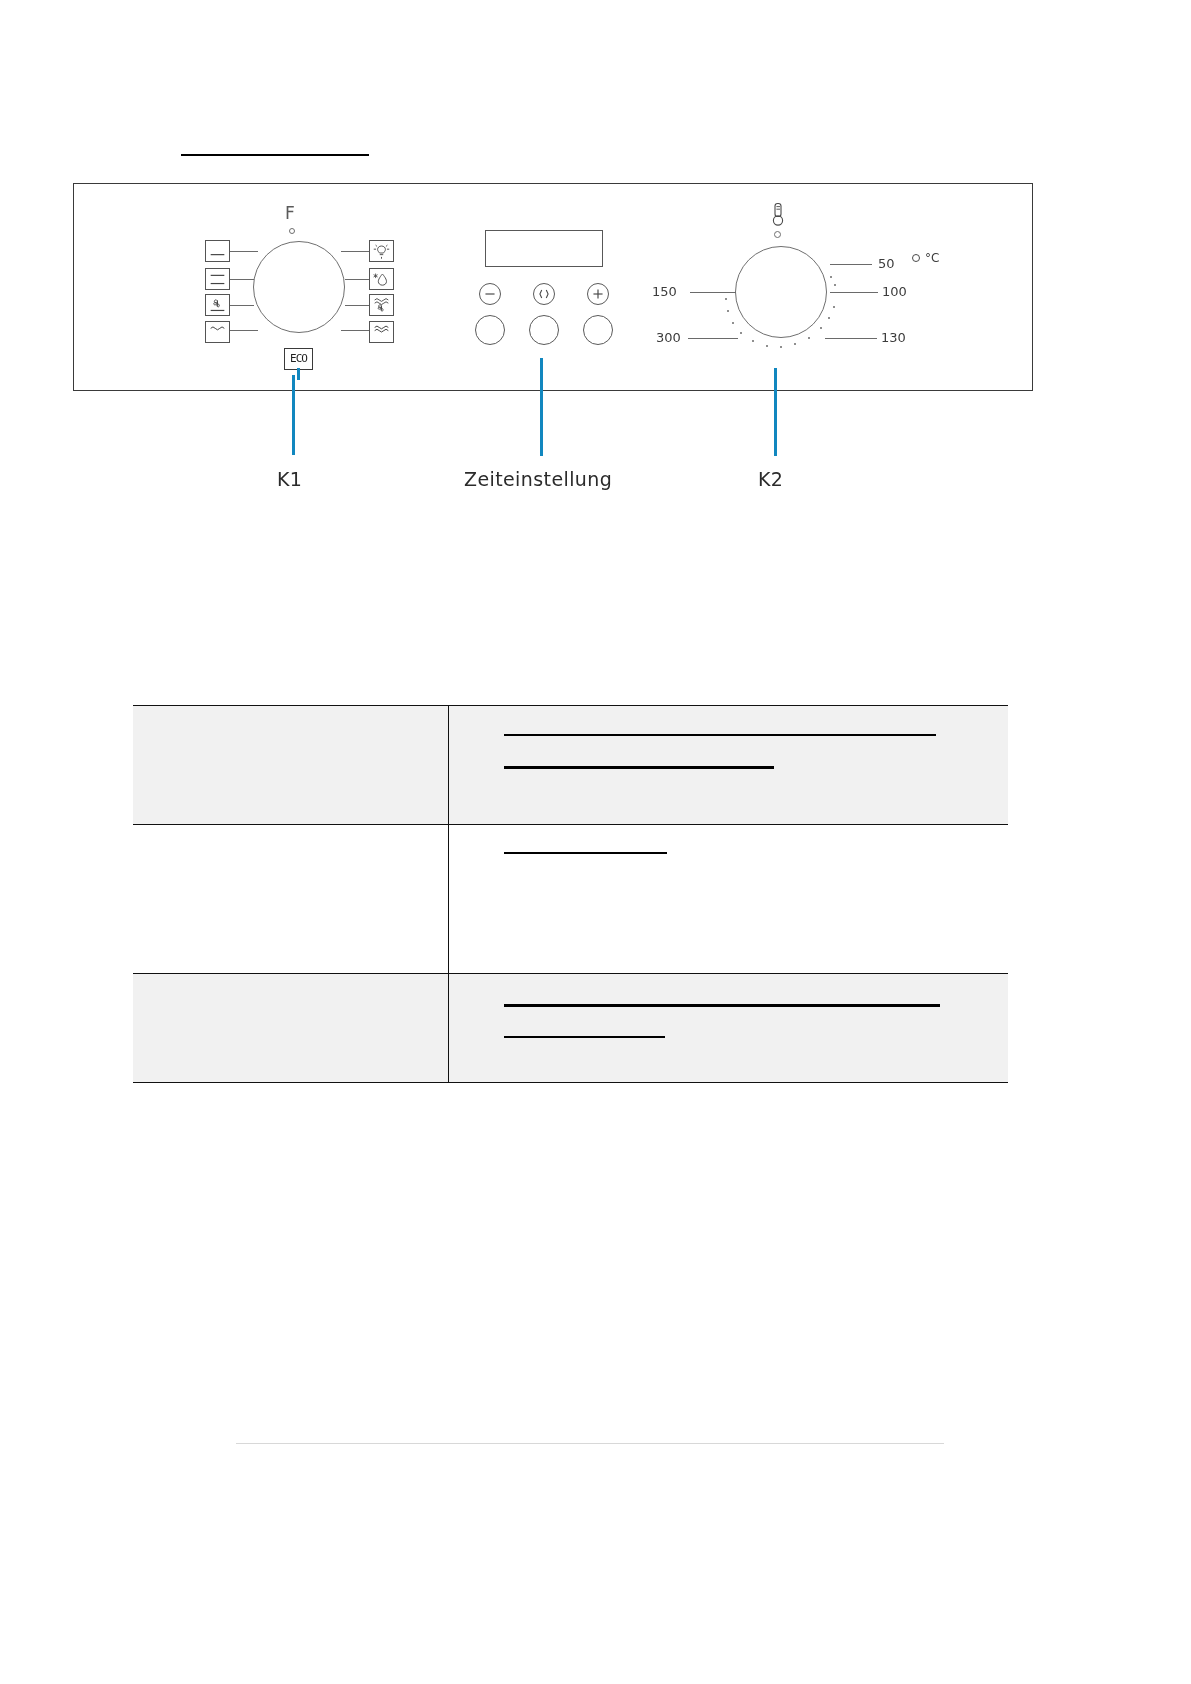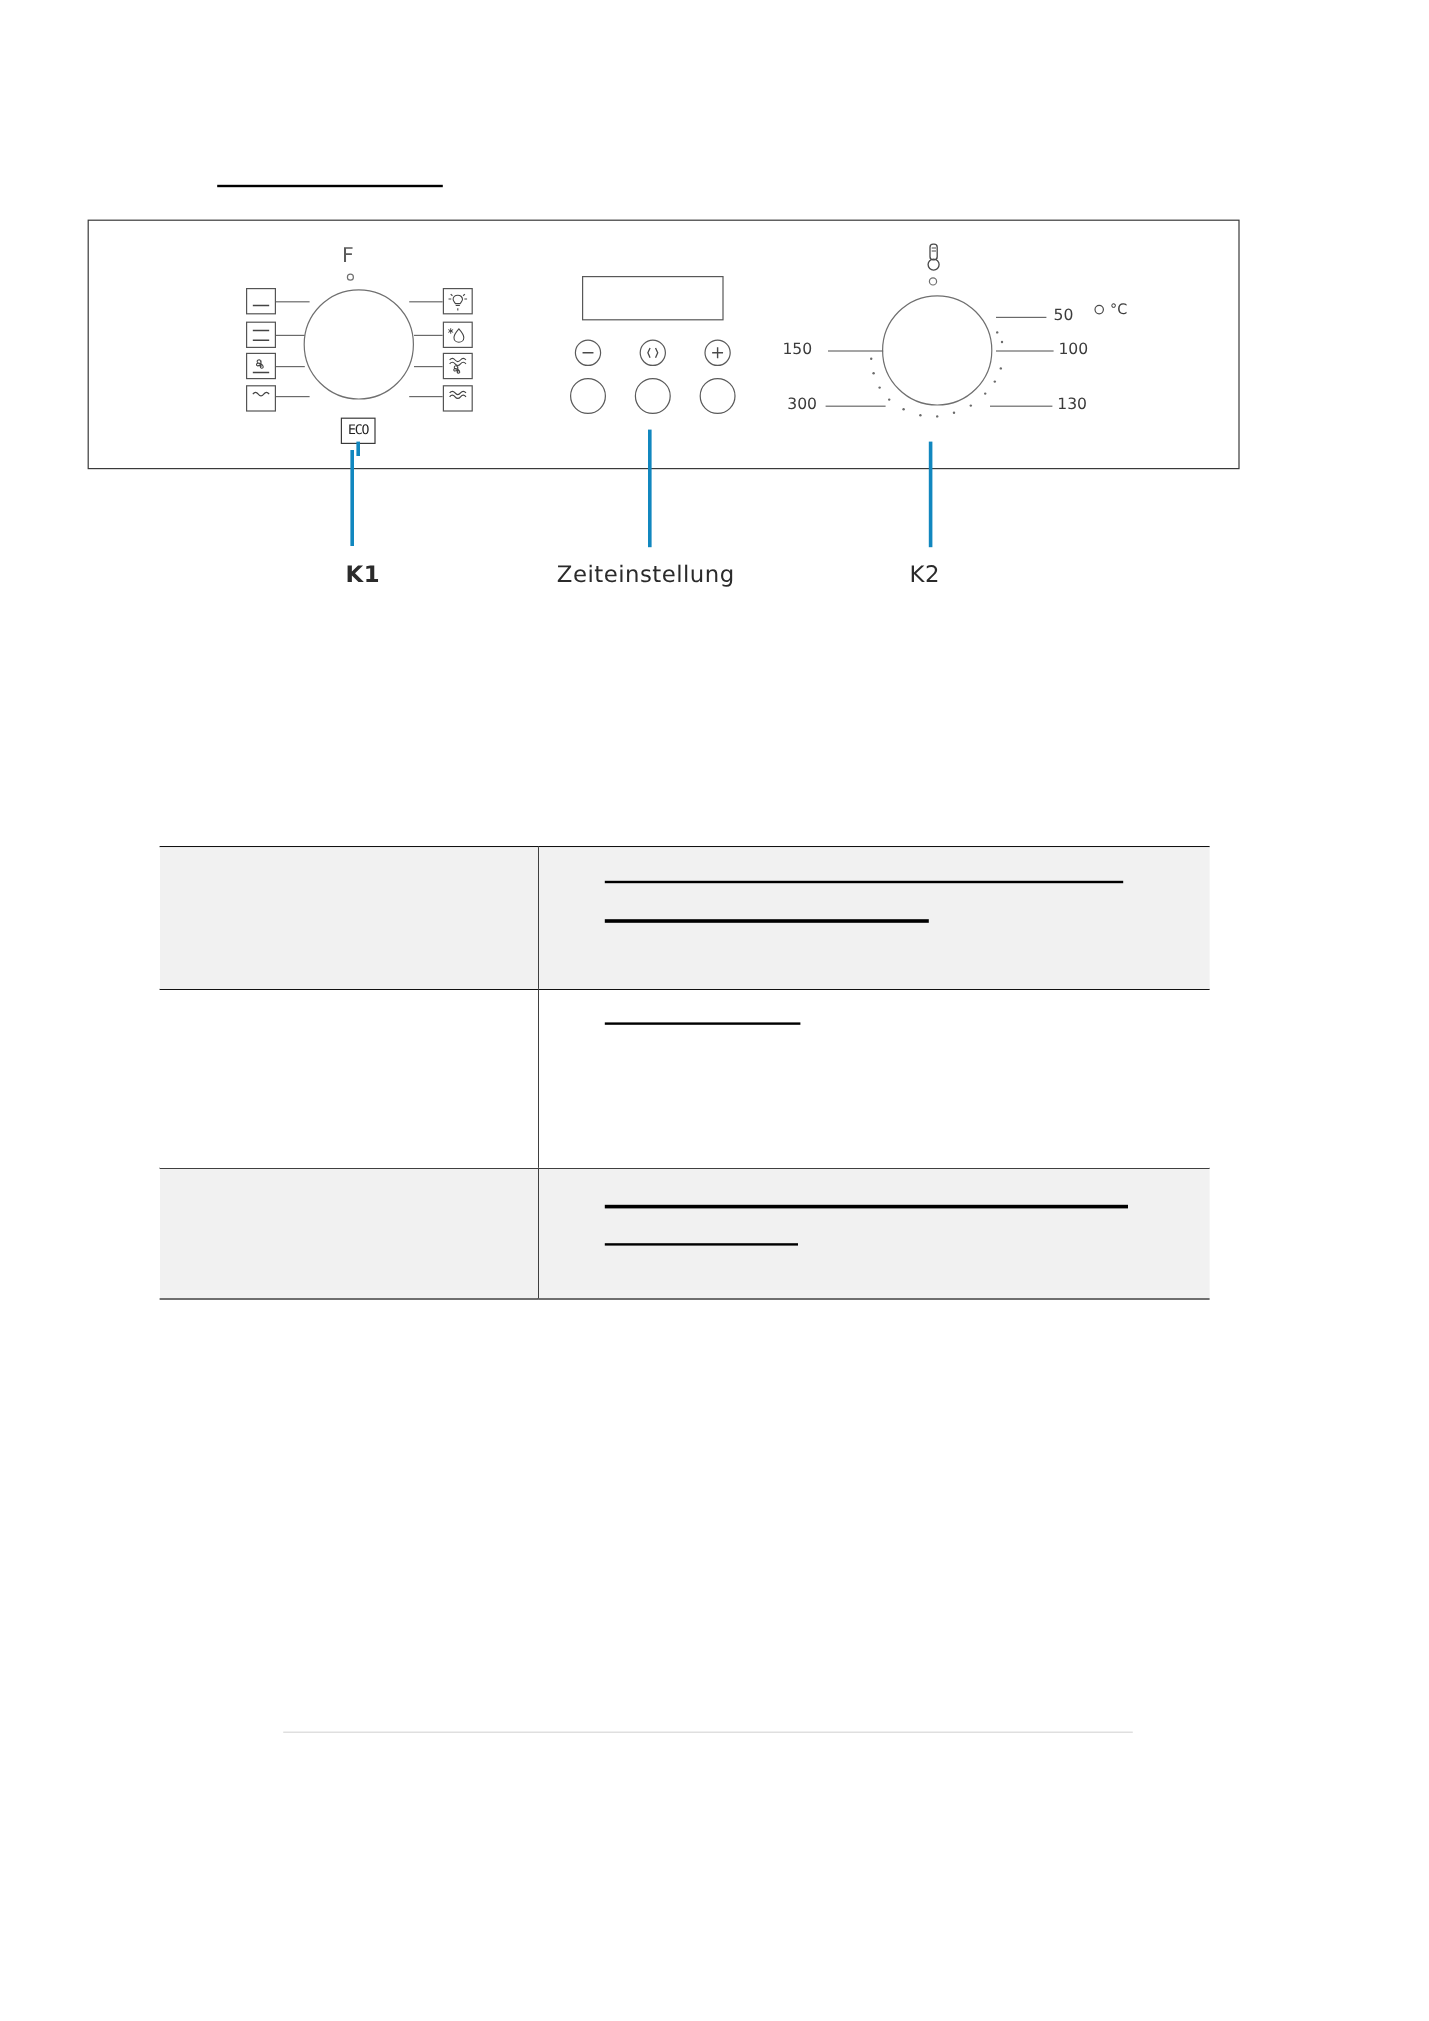--- a/index.html
+++ b/index.html
@@ -435,21 +435,21 @@
     <div class="k2-dot" style="left:57px;  top:112px;"></div>
     <div class="k2-dot" style="left:55px;  top:100px;"></div>
   </div>
 
   <div id="degree-indicator">
     <div id="degree-led"></div>
     <div id="degree-text">°C</div>
   </div>
 
   <div class="callout-line" id="callout-line-k1" style="left:292px; top:375px; height:80px;"></div>
-  <div class="callout-label" id="callout-label-k1" style="left:288px; top:468px;font-weight:bold;">K1</div>
+  <div class="callout-label" id="callout-label-k1" style="left:277px; top:468px;">K1</div>
 
   <div class="callout-line" id="callout-line-timer" style="left:540px; top:358px; height:98px;"></div>
   <div class="callout-label" id="callout-label-timer" style="left:464px; top:468px;">Zeiteinstellung</div>
 
   <div class="callout-line" id="callout-line-k2" style="left:774px; top:368px; height:88px;"></div>
   <div class="callout-label" id="callout-label-k2" style="left:758px; top:468px;">K2</div>
 
   <table id="spec-table">
     <tbody id="spec-table-body">
         <tr class="row-shaded">

